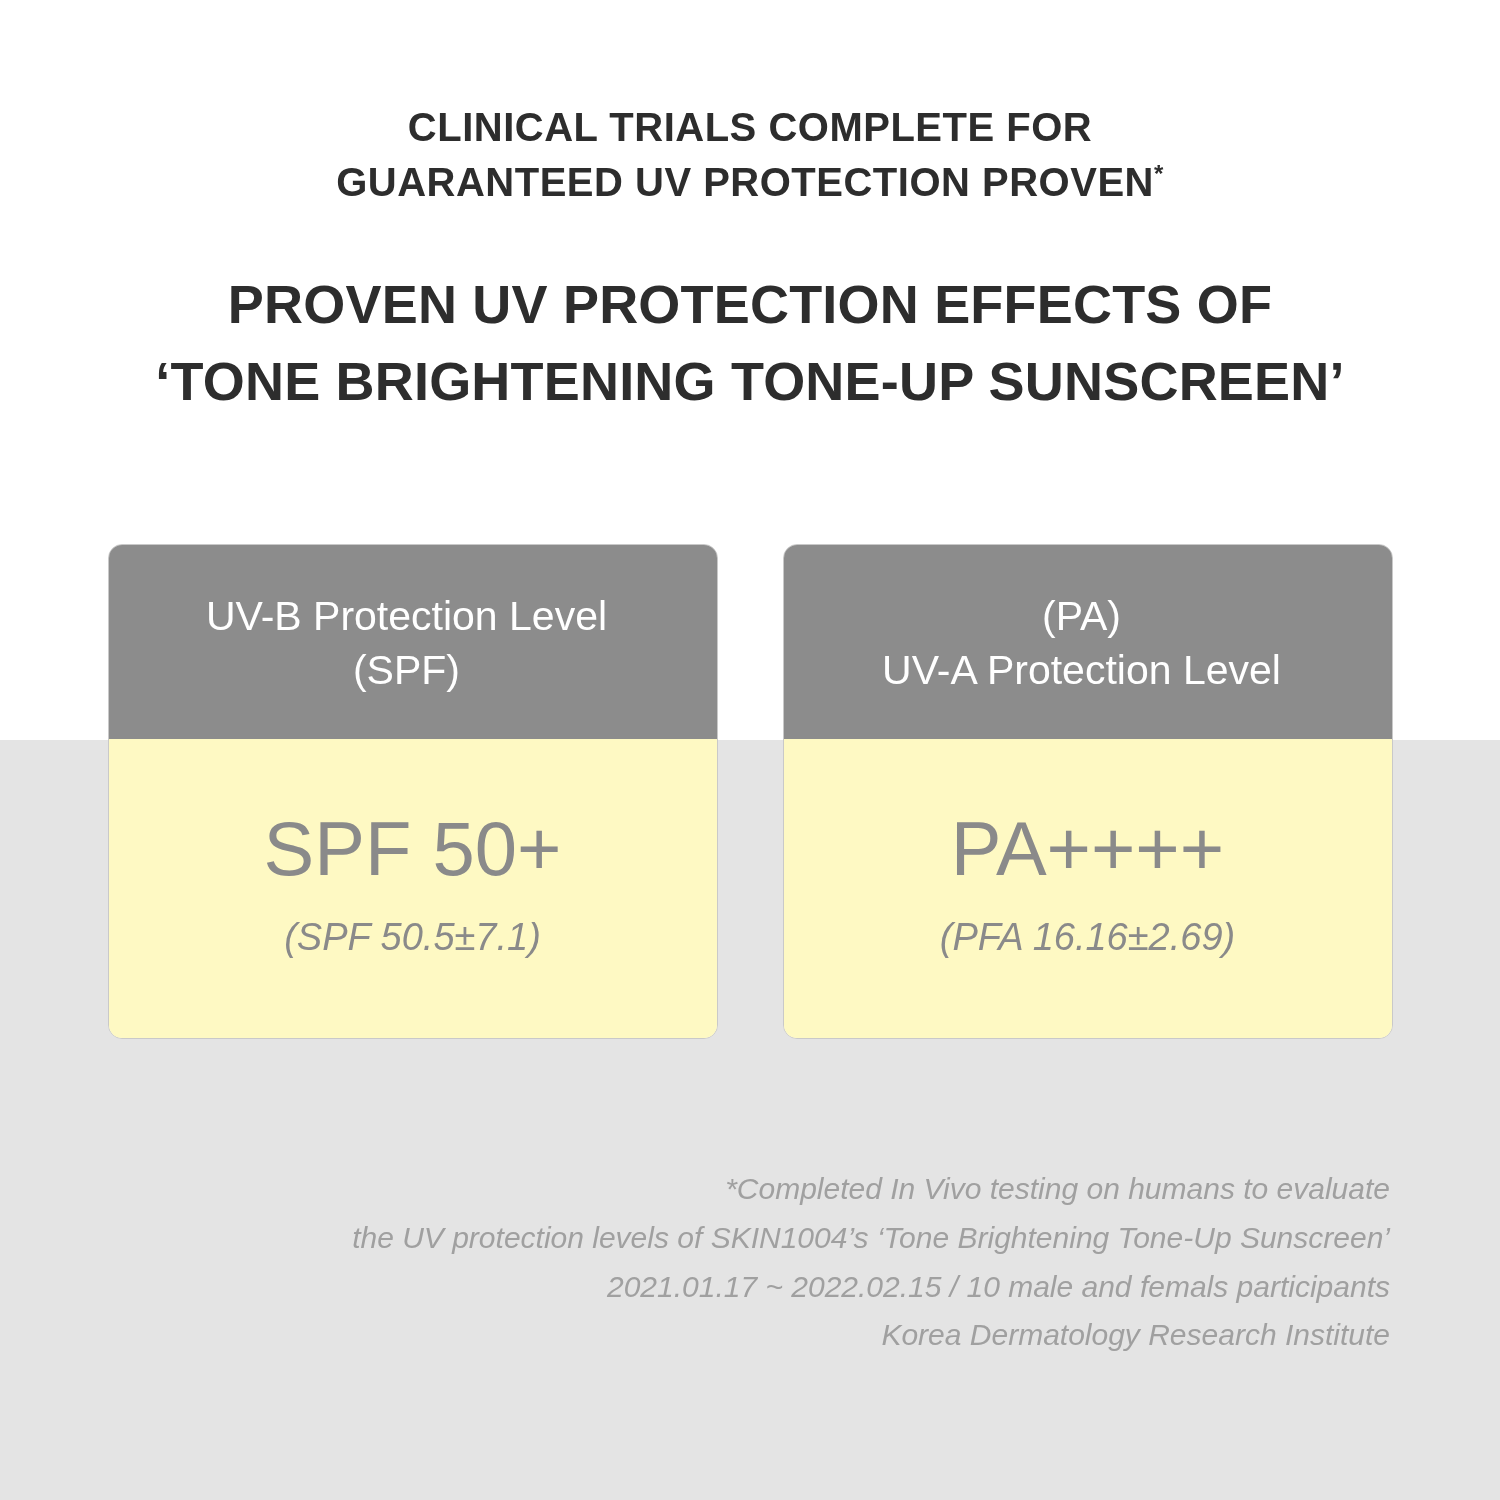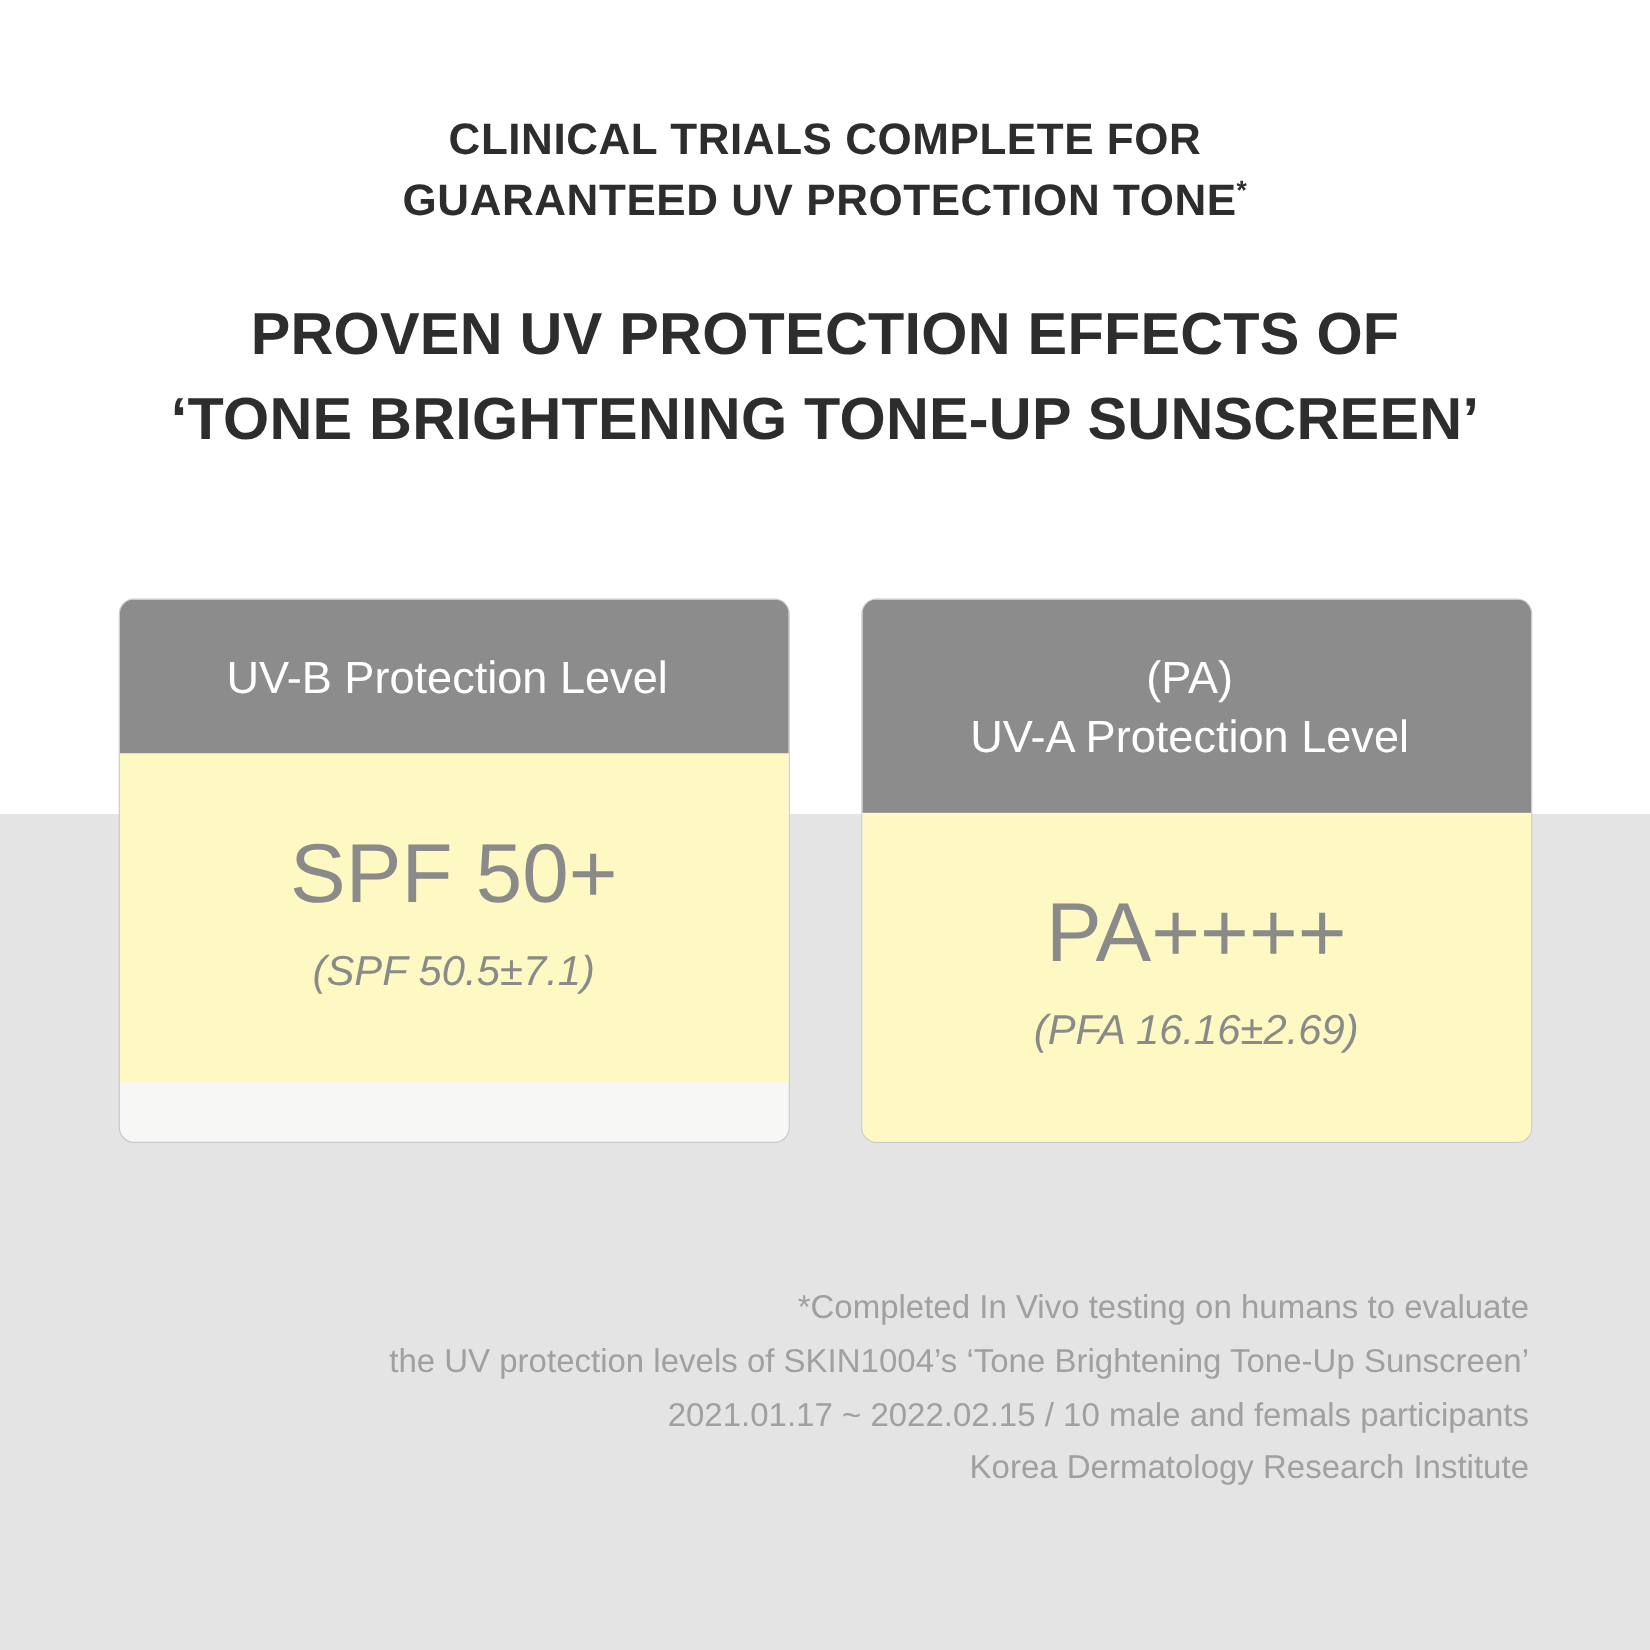--- a/index.html
+++ b/index.html
@@ -106,46 +106,48 @@
   .footnote {
     margin-top: 126px;
     text-align: right;
     padding-right: 110px;
     color: #a0a0a0;
     font-size: 30px;
     line-height: 1.62;
   }
   .footnote div {
     white-space: nowrap;
+    font-style: italic;
   }
 </style>
 </head>
 <body>
 
 <div class="page">
 
   <div class="lower-band"></div>
 
   <div class="content">
 
     <div class="eyebrow">
       <div>CLINICAL TRIALS COMPLETE FOR</div>
-      <div><span>GUARANTEED UV PROTECTION TONE</span><sup>*</sup></div>
+      <div><span>GUARANTEED UV PROTECTION PROVEN</span><sup>*</sup></div>
     </div>
 
     <div class="headline">
       <div>PROVEN UV PROTECTION EFFECTS OF</div>
       <div>‘TONE BRIGHTENING TONE-UP SUNSCREEN’</div>
     </div>
 
     <div class="cards">
 
       <div class="card">
         <div class="card-header">
           <div>UV-B Protection Level</div>
+          <div>(SPF)</div>
         </div>
         <div class="card-body">
           <div class="card-value">SPF 50+</div>
           <div class="card-sub">(SPF 50.5±7.1)</div>
         </div>
       </div>
 
       <div class="card">
         <div class="card-header">
           <div>(PA)</div>

